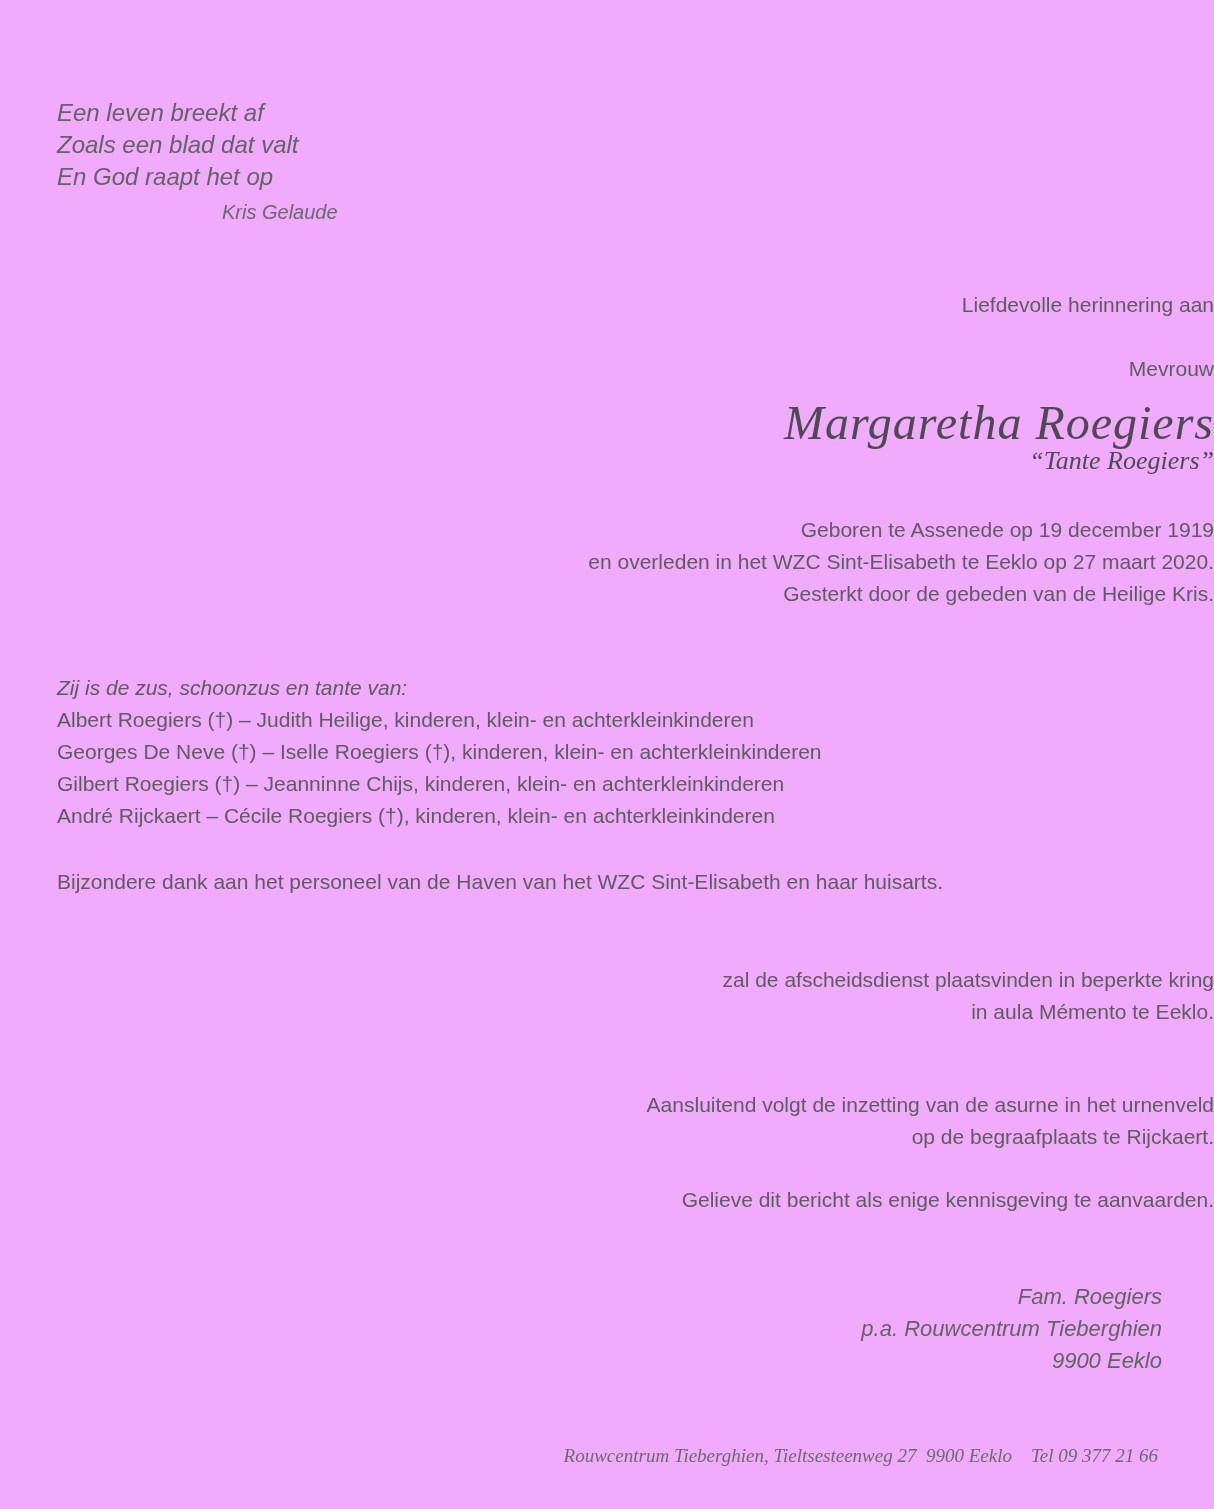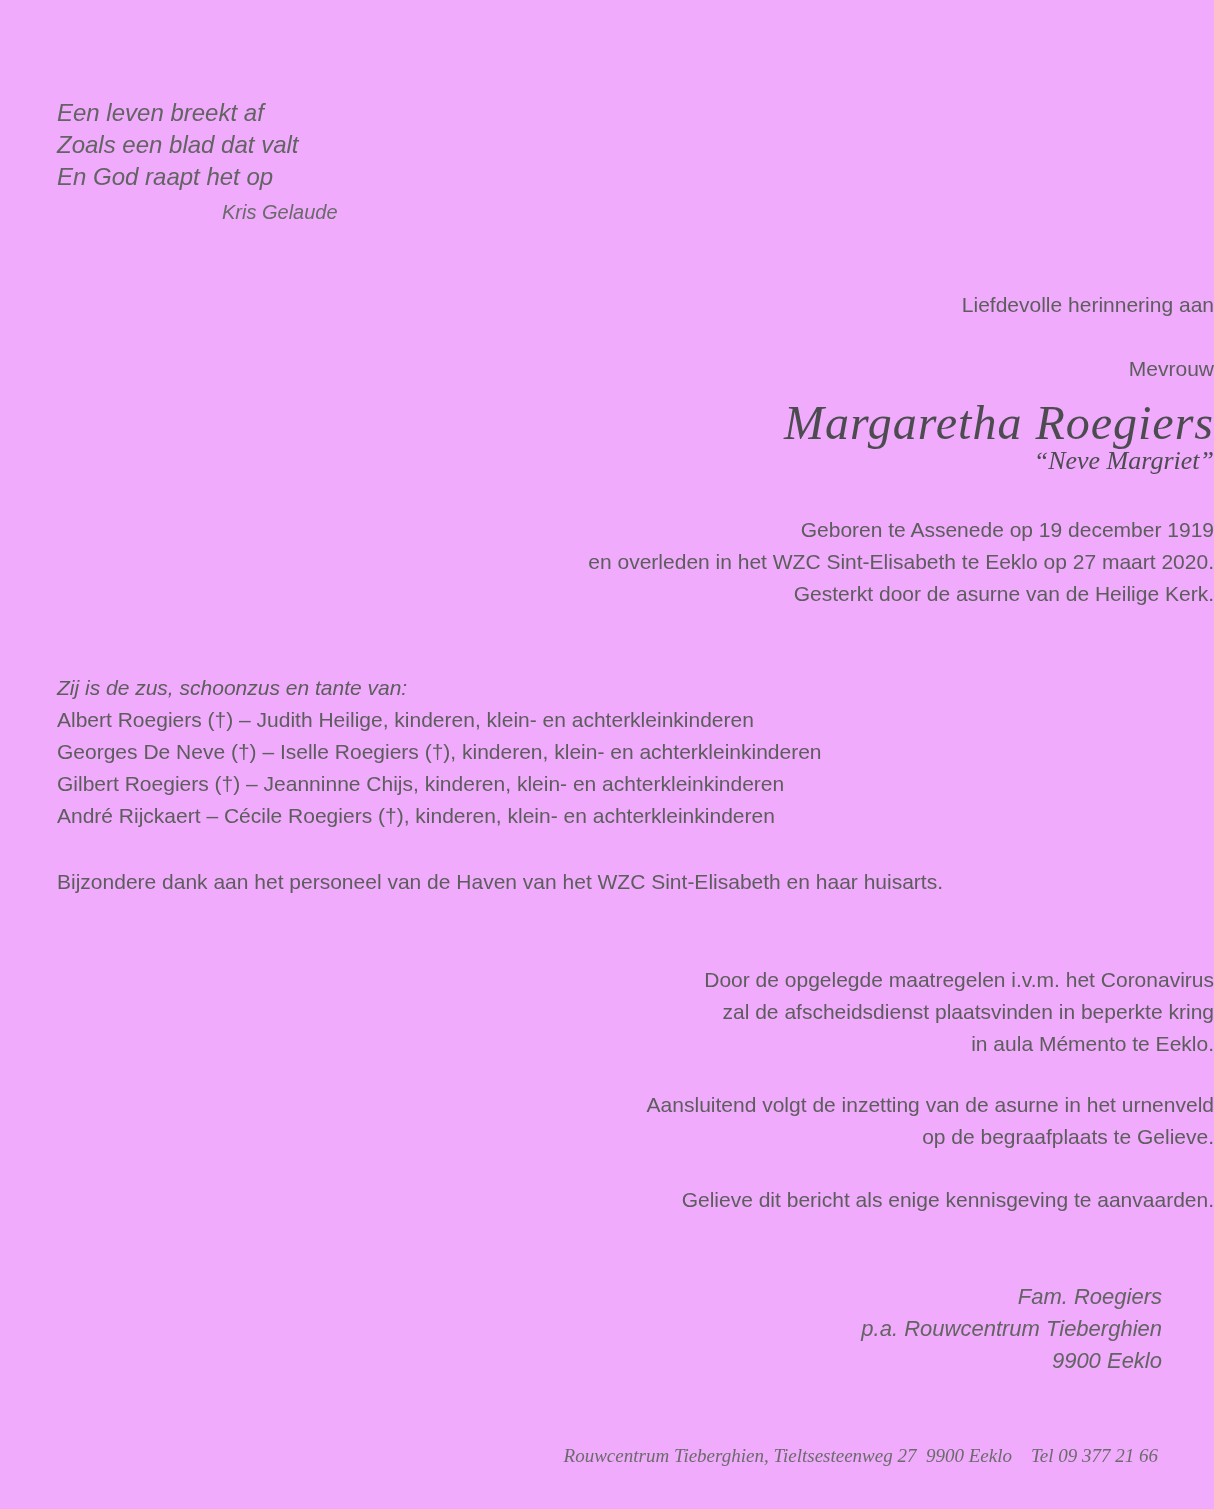--- a/index.html
+++ b/index.html
@@ -119,46 +119,45 @@
   <div class="abs poem">
     <div>Een leven breekt af</div>
     <div>Zoals een blad dat valt</div>
     <div>En God raapt het op</div>
   </div>
   <div class="abs poem-attribution">Kris Gelaude</div>
 
   <div class="abs center-line intro-line">Liefdevolle herinnering aan</div>
   <div class="abs center-line salutation">Mevrouw</div>
   <div class="abs center-line deceased-name">Margaretha Roegiers</div>
-  <div class="abs center-line nickname">“Neve Margriet”</div>
+  <div class="abs center-line nickname">“Tante Roegiers”</div>
 
   <div class="abs center-line life-block">
     <div>Geboren te Assenede op 19 december 1919</div>
     <div>en overleden in het WZC Sint-Elisabeth te Eeklo op 27 maart 2020.</div>
-    <div>Gesterkt door de asurne van de Heilige Kerk.</div>
+    <div>Gesterkt door de gebeden van de Heilige Kris.</div>
   </div>
 
   <div class="abs family-block">
     <div class="family-intro">Zij is de zus, schoonzus en tante van:</div>
     <div>Albert Roegiers (†) – Judith Heilige, kinderen, klein- en achterkleinkinderen</div>
     <div>Georges De Neve (†) – Iselle Roegiers (†), kinderen, klein- en achterkleinkinderen</div>
     <div>Gilbert Roegiers (†) – Jeanninne Chijs, kinderen, klein- en achterkleinkinderen</div>
     <div>André Rijckaert – Cécile Roegiers (†), kinderen, klein- en achterkleinkinderen</div>
   </div>
 
   <div class="abs thanks-line">Bijzondere dank aan het personeel van de Haven van het WZC Sint-Elisabeth en haar huisarts.</div>
 
   <div class="abs center-line corona-block">
-    <div>Door de opgelegde maatregelen i.v.m. het Coronavirus</div>
     <div>zal de afscheidsdienst plaatsvinden in beperkte kring</div>
     <div>in aula Mémento te Eeklo.</div>
   </div>
   <div class="abs center-line interment-block">
     <div>Aansluitend volgt de inzetting van de asurne in het urnenveld</div>
-    <div>op de begraafplaats te Gelieve.</div>
+    <div>op de begraafplaats te Rijckaert.</div>
   </div>
   <div class="abs center-line notice-line">Gelieve dit bericht als enige kennisgeving te aanvaarden.</div>
 
   <div class="abs address-block">
     <div>Fam. Roegiers</div>
     <div>p.a. Rouwcentrum Tieberghien</div>
     <div>9900 Eeklo</div>
   </div>
 
   <div class="abs footer-line">Rouwcentrum Tieberghien, Tieltsesteenweg 27  9900 Eeklo    Tel 09 377 21 66</div>

